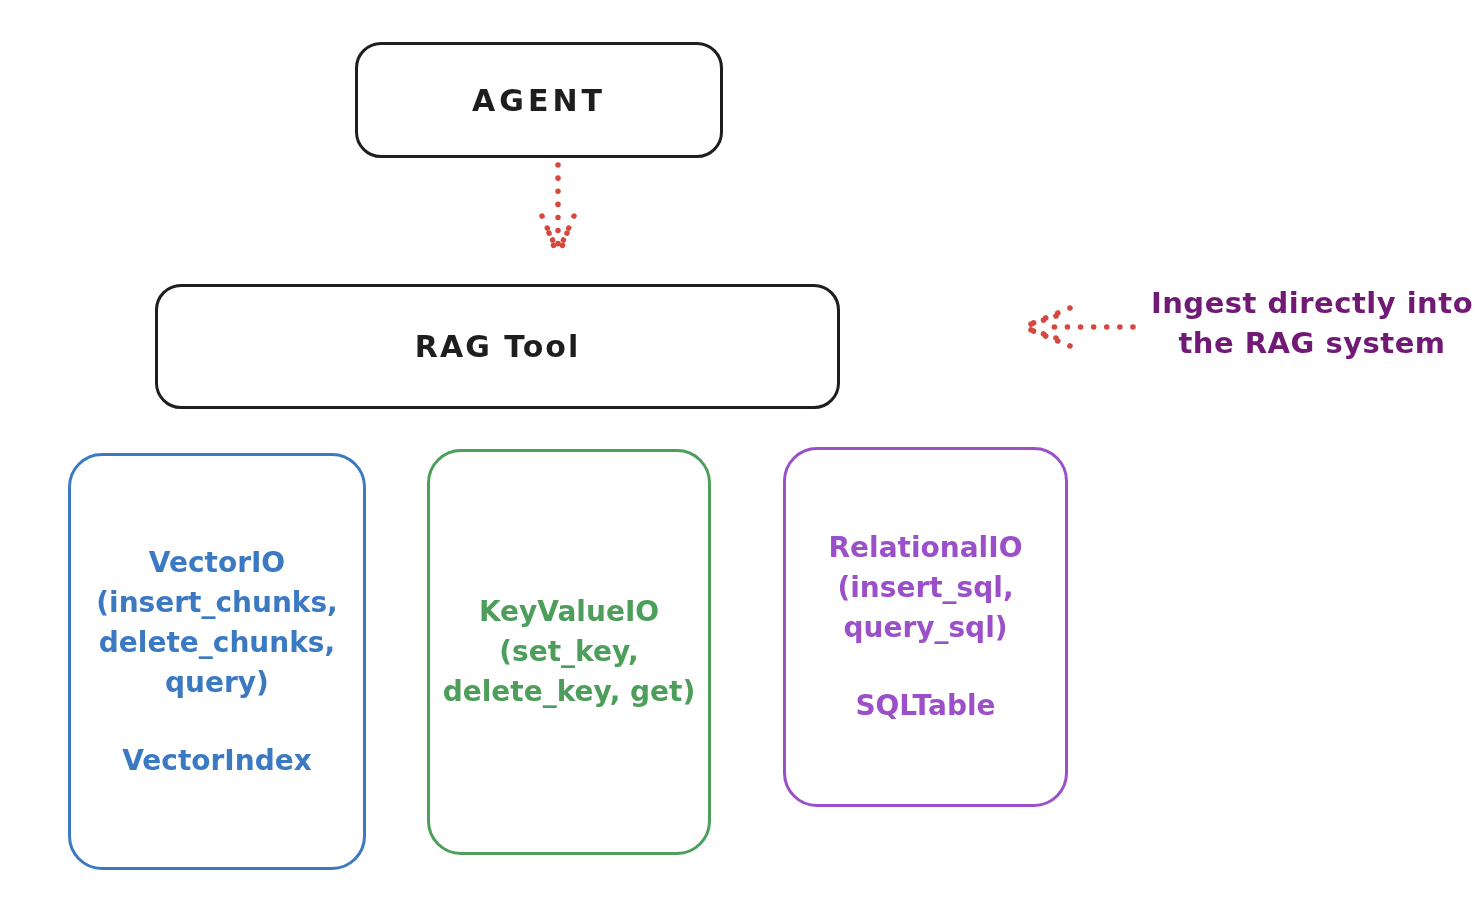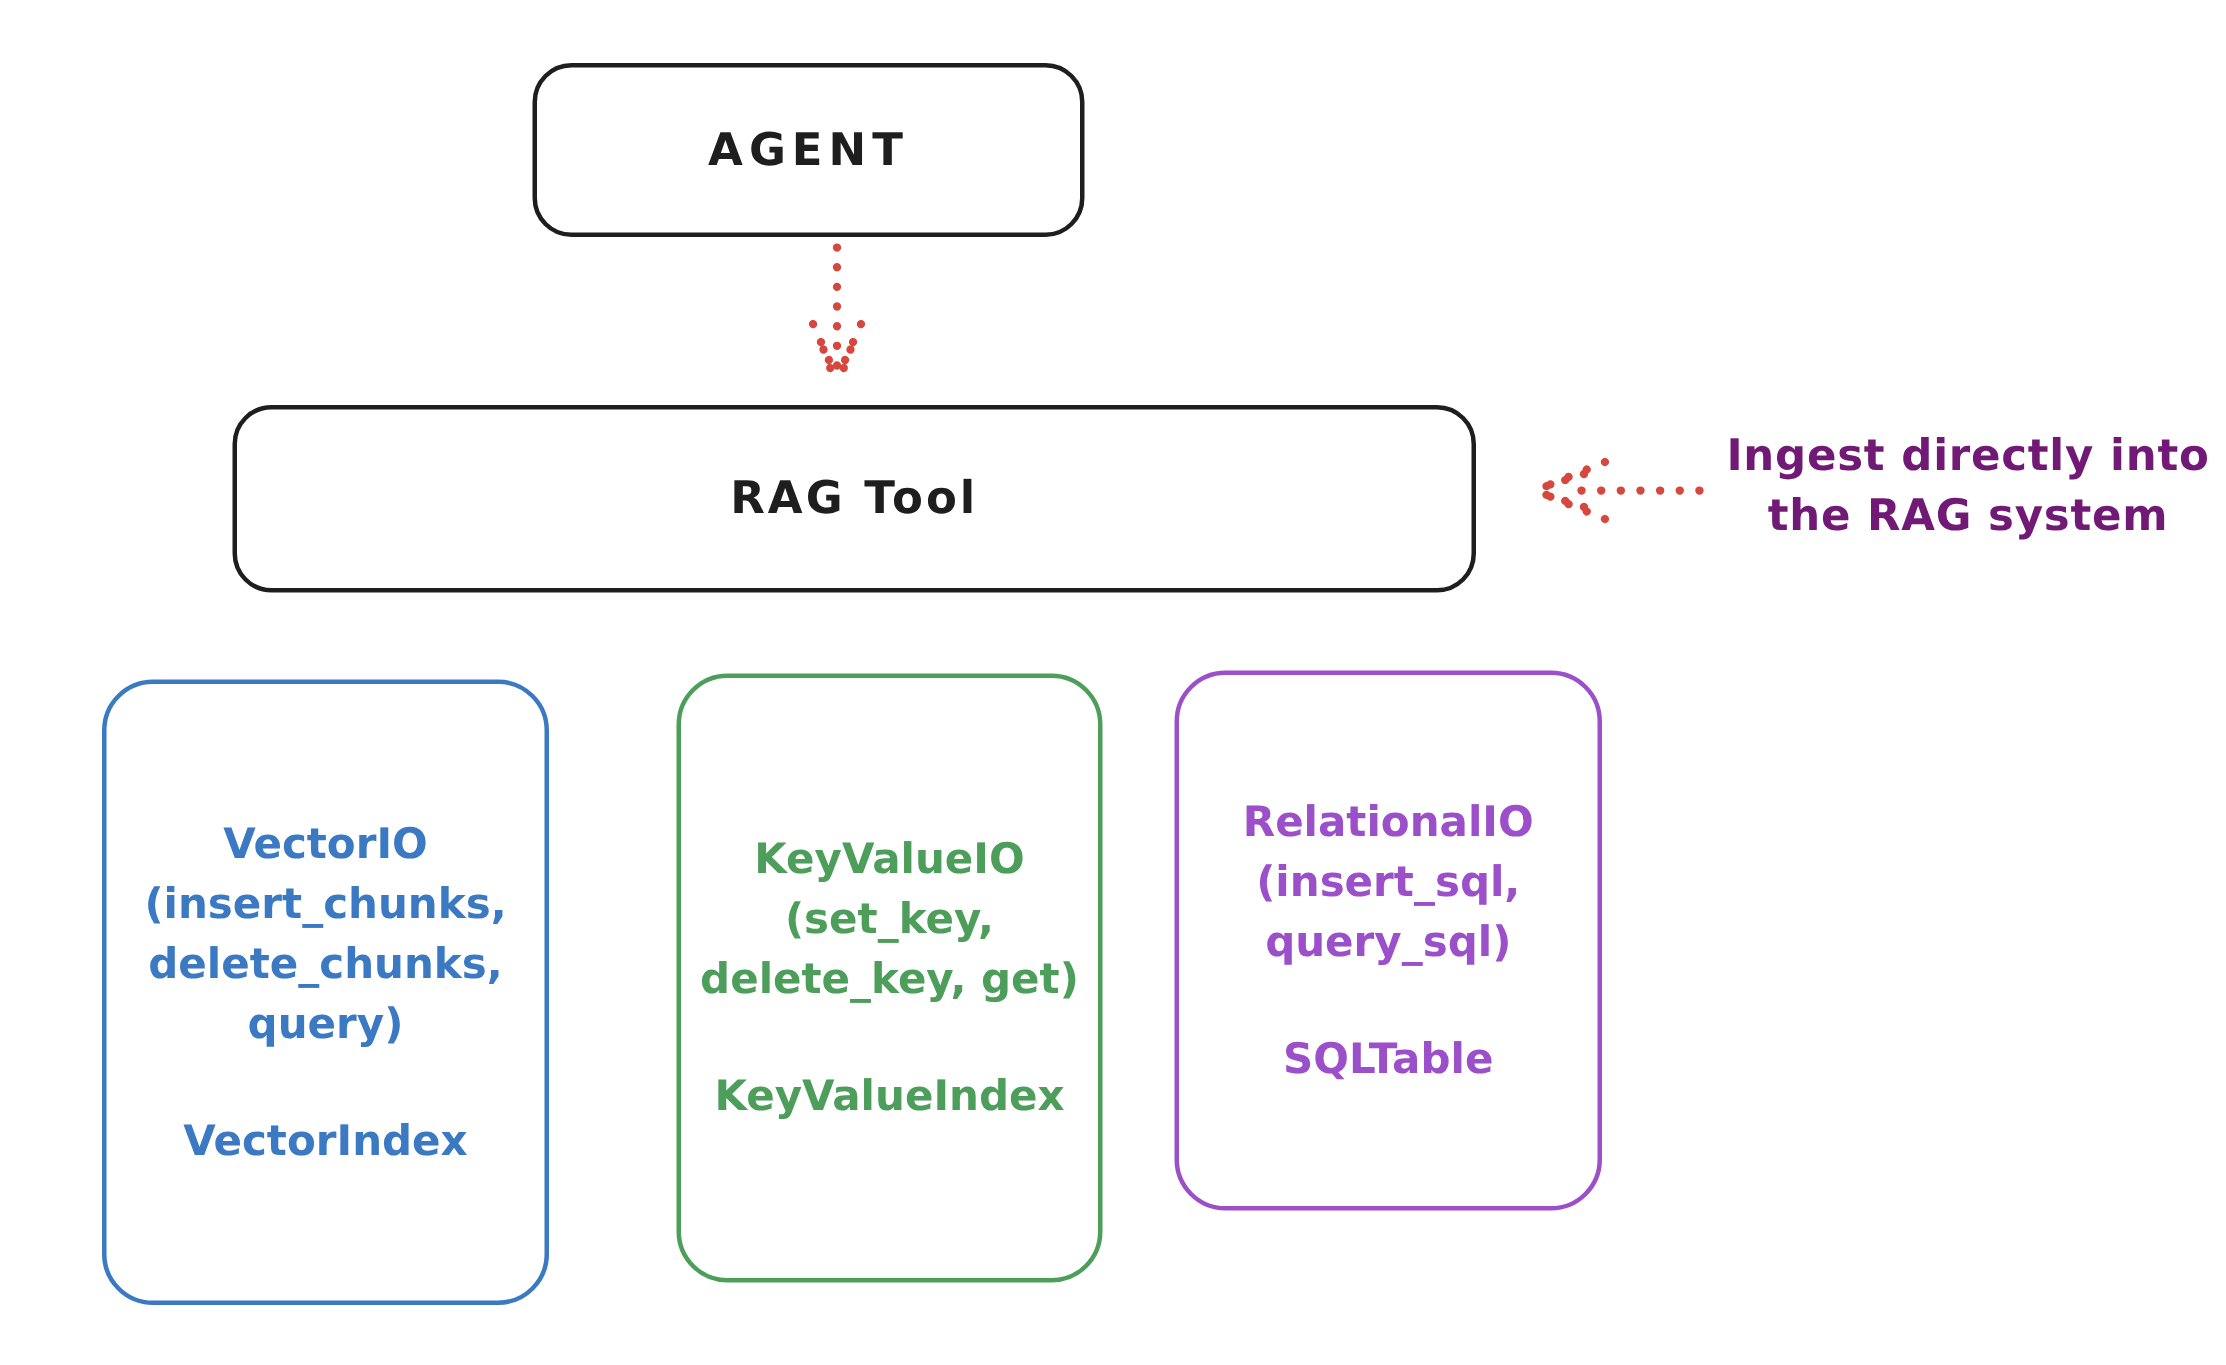--- a/index.html
+++ b/index.html
@@ -21,21 +21,21 @@
     justify-content: center;
     box-sizing: border-box;
   }
   .sketch-box .box-label {
     font-size: 30px;
     font-weight: 600;
     color: #1e1e1e;
     letter-spacing: 2px;
   }
   .agent-box   { left: 355px; top: 42px;  width: 368px; height: 116px; border-radius: 26px; }
-  .ragtool-box { left: 155px; top: 270px; width: 829px; height: 125px; border-radius: 26px; }
+  .ragtool-box { left: 155px; top: 284px; width: 685px; height: 125px; border-radius: 26px; }
   .agent-box .box-label { letter-spacing: 4px; }
 
   .io-box {
     position: absolute;
     border: 3px solid;
     border-radius: 34px;
     background: #ffffff;
     display: flex;
     flex-direction: column;
     align-items: center;
@@ -103,27 +103,26 @@
   <div class="io-box box-vector" style="border-color: rgb(59, 121, 194); color: rgb(59, 121, 194);">
     <div class="io-lines">
       <div>VectorIO</div>
       <div>(insert_chunks,</div>
       <div>delete_chunks,</div>
       <div>query)</div>
     </div>
     <div class="io-footer">VectorIndex</div>
   </div>
 
-  <div class="io-box box-keyvalue" style="border-color: rgb(77, 158, 90); color: rgb(77, 158, 90); margin-left: 24px;">
+  <div class="io-box box-keyvalue" style="border-color: rgb(77, 158, 90); color: rgb(77, 158, 90);">
     <div class="io-lines">
       <div>KeyValueIO</div>
       <div>(set_key,</div>
       <div>delete_key, get)</div>
     </div>
-    <div class="io-footer">KeyValueIndex</div>
   </div>
 
   <div class="io-box box-relational" style="border-color: rgb(155, 79, 201); color: rgb(155, 79, 201);">
     <div class="io-lines">
       <div>RelationalIO</div>
       <div>(insert_sql,</div>
       <div>query_sql)</div>
     </div>
     <div class="io-footer">SQLTable</div>
   </div>

